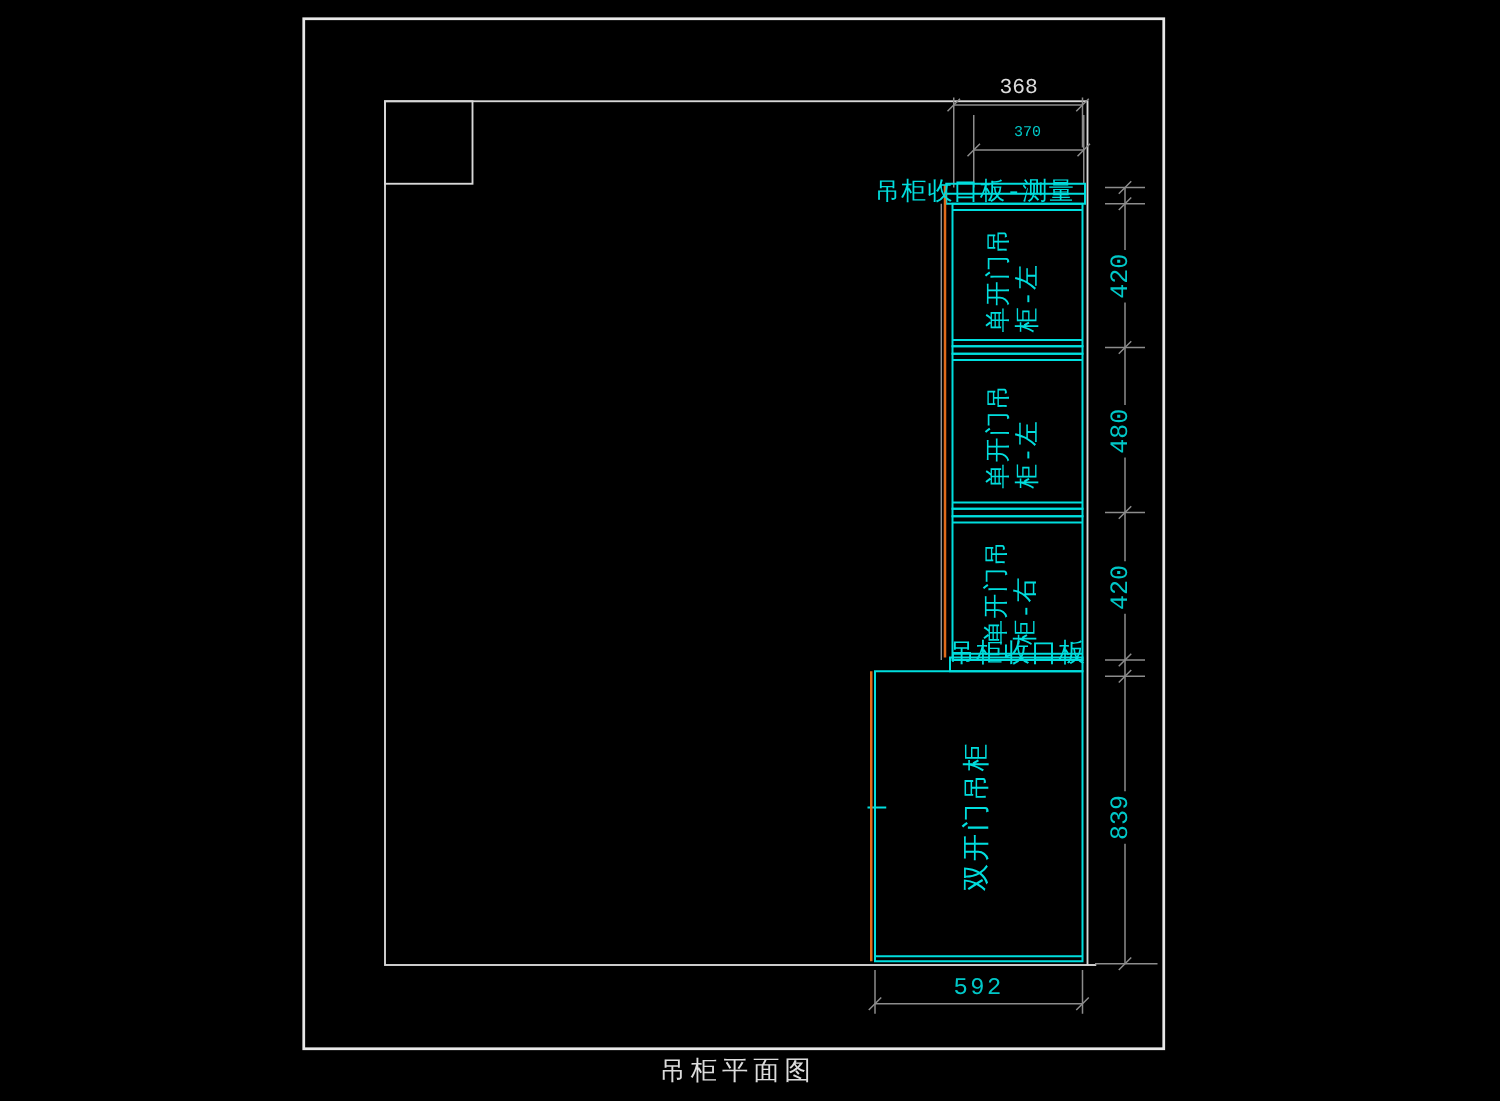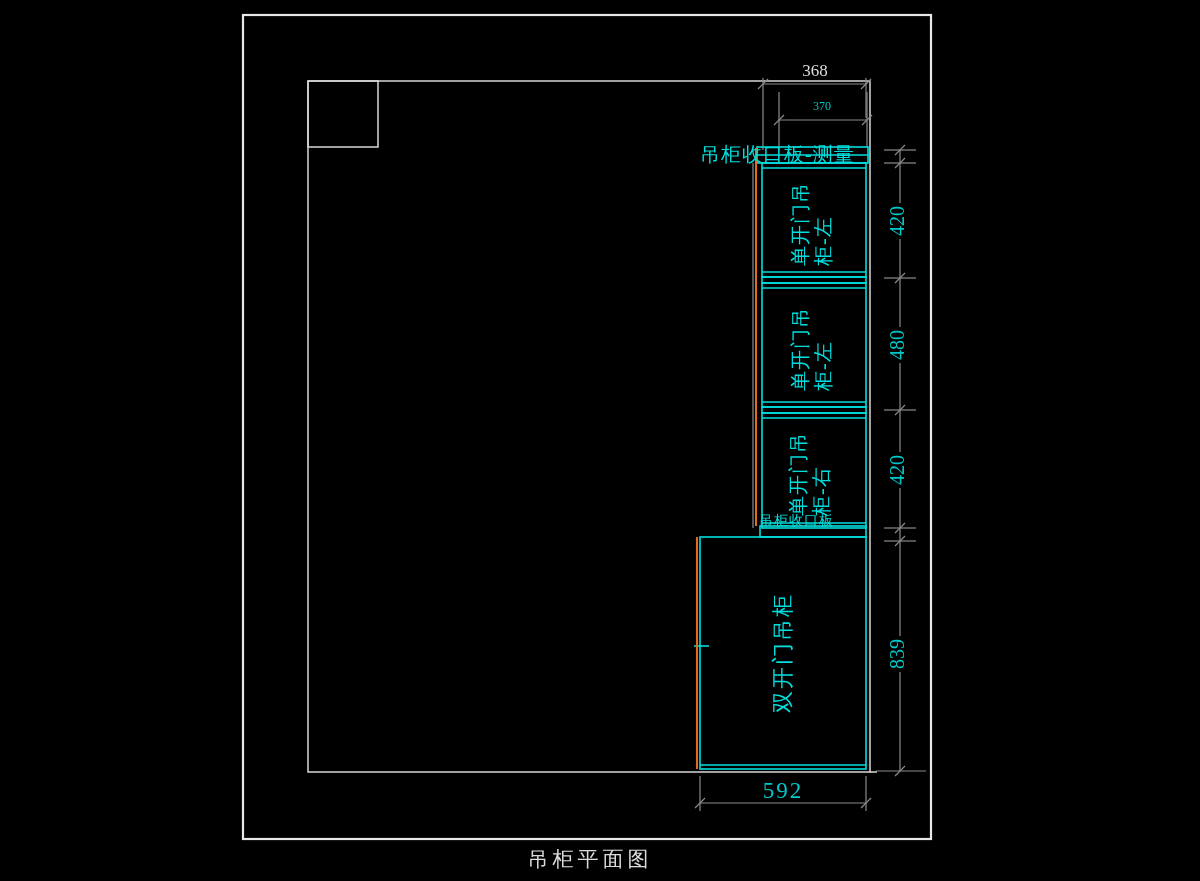--- a/index.html
+++ b/index.html
@@ -1,17 +1,17 @@
 <!DOCTYPE html>
 <html><head>
 <meta charset="utf-8">
 <style>
   html,body{margin:0;padding:0;background:#000;}
   #stage{position:relative;width:1152px;height:881px;background:#000;overflow:hidden;
-         font-family:Liberation Serif, serif;}
+         font-family:Liberation Mono, monospace;}
   #stage svg{position:absolute;left:0;top:0;}
   .lbl{position:absolute;white-space:nowrap;line-height:1.15;}
   .center{transform:translate(-50%,-50%);}
   .rot{transform:translate(-50%,-50%) rotate(-90deg);}
   .rotwrap{transform:translate(-50%,-50%) rotate(-90deg);white-space:normal;
            word-break:break-all;text-align:left;letter-spacing:1px;}
   .t-white{color:#dcdcdc;}
   .t-cyan{color:#00c8c8;}
   .t-label{color:#00dede;letter-spacing:1px;}
   .dimv{background:#000;padding:0 3px;}
@@ -84,24 +84,24 @@
       <line x1="697" y1="537" x2="697" y2="769" stroke="#e06c1c" stroke-width="2"></line>
     </g>
   </svg>
 
   <div class="lbl t-white center" style="left:815px;top:71px;font-size:17px">368</div>
   <div class="lbl t-cyan center" style="left:822px;top:107px;font-size:12px">370</div>
   <div class="lbl t-cyan rot dimv" style="left:897px;top:221px;font-size:20px">420</div>
   <div class="lbl t-cyan rot dimv" style="left:897px;top:345px;font-size:20px">480</div>
   <div class="lbl t-cyan rot dimv" style="left:897px;top:470px;font-size:20px">420</div>
   <div class="lbl t-cyan rot dimv" style="left:897px;top:654px;font-size:20px">839</div>
-  <div class="lbl t-cyan center" style="left:783px;top:791px;font-size:23px;letter-spacing:2px">592</div>
+  <div class="lbl t-cyan center" style="left:783px;top:791px;font-size:19px;letter-spacing:2px">592</div>
 
   <div class="lbl t-label" style="left:700px;top:143px;font-size:20px">吊柜收口板-测量</div>
-  <div class="lbl t-label" style="left:759px;top:513px;font-size:14px">吊柜收口板</div>
+  <div class="lbl t-label" style="left:759px;top:513px;font-size:21px">吊柜收口板</div>
   <div class="lbl t-label rotwrap" style="left:812px;top:220px;width:92px;font-size:20px">单开门吊柜-左</div>
   <div class="lbl t-label rotwrap" style="left:812px;top:345px;width:92px;font-size:20px">单开门吊柜-左</div>
   <div class="lbl t-label rotwrap" style="left:810px;top:470px;width:92px;font-size:20px">单开门吊柜-右</div>
   <div class="lbl t-label rot" style="left:783px;top:653px;font-size:22px;letter-spacing:2px">双开门吊柜</div>
 
   <div class="lbl t-white center" style="left:590px;top:859px;font-size:21px;letter-spacing:4px">吊柜平面图</div>
 
 </div>
 
 </body></html>

